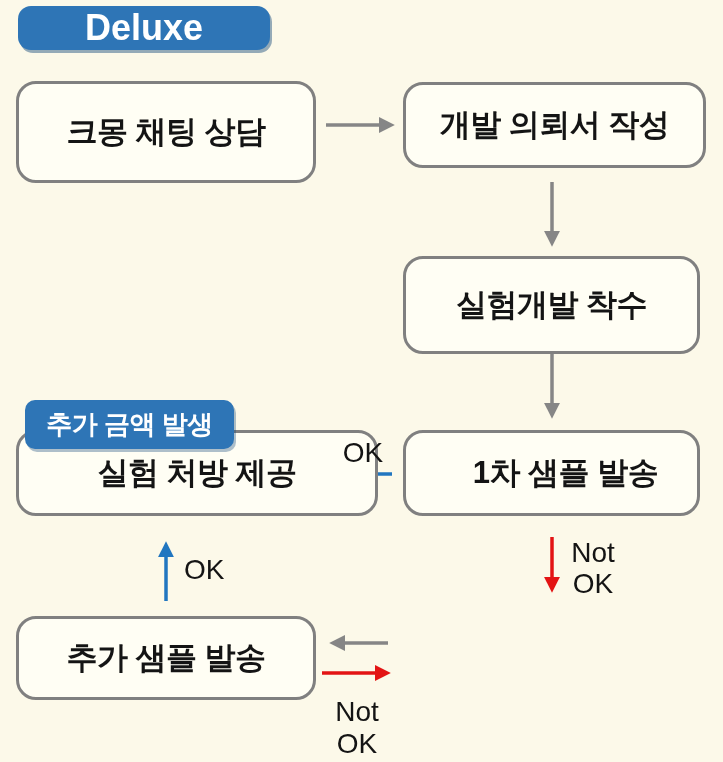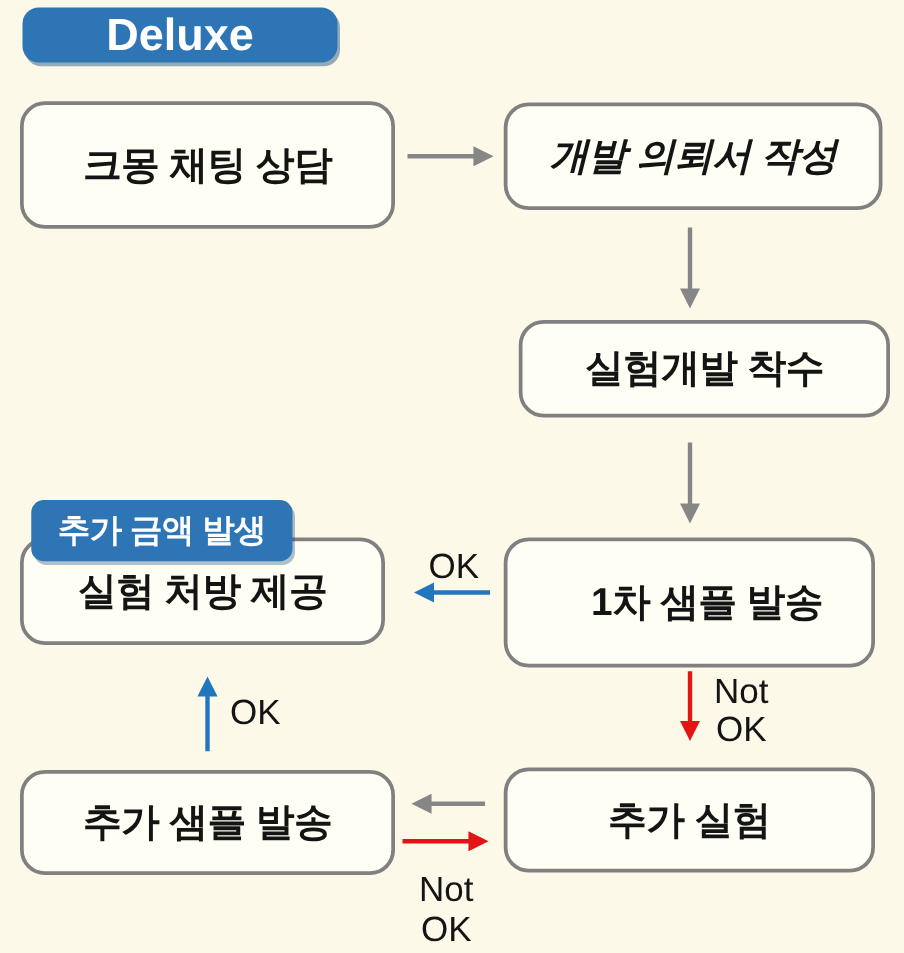--- a/index.html
+++ b/index.html
@@ -34,24 +34,24 @@
     position:absolute;
     background:var(--box-fill);
     border:3px solid var(--box-border);
     border-radius:20px;
     display:flex;align-items:center;justify-content:center;
     font-size:31px;font-weight:bold;color:var(--text);
     letter-spacing:-0.5px;
     z-index:1;
   }
   .n-consult{left:16px;top:81px;width:300px;height:102px;}
-  .n-request{left:403px;top:82px;width:303px;height:86px;font-style:italic;}
-  .n-develop{left:403px;top:256px;width:297px;height:78px;margin-left:12px;}
-  .n-sample1{left:403px;top:430px;width:297px;height:104px;padding-left:28px;}
-  .n-recipe{left:16px;top:430px;width:292px;height:86px;}
+  .n-request{left:403px;top:82px;width:303px;height:86px;}
+  .n-develop{left:403px;top:256px;width:297px;height:98px;}
+  .n-sample1{left:403px;top:430px;width:297px;height:86px;padding-left:28px;}
+  .n-recipe{left:16px;top:430px;width:362px;height:86px;}
   .n-extra-sample{left:16px;top:616px;width:300px;height:84px;}
   .n-extra-exp{left:403px;top:614px;width:297px;height:84px;}
   .tag-badge{
     position:absolute;left:25px;top:400px;width:209px;height:49px;
     background:var(--badge-blue);border-radius:10px;
     display:flex;align-items:center;justify-content:center;
     color:var(--badge-text);font-size:26px;font-weight:bold;
     box-shadow:2px 3px 0 rgba(23,74,123,.35);
     z-index:2;letter-spacing:-0.5px;
   }
@@ -106,21 +106,20 @@
 
   <div class="node n-develop">실험개발 착수</div>
 
   <div class="node n-sample1">1차 샘플 발송</div>
 
   <div class="tag-badge">추가 금액 발생</div>
   <div class="node n-recipe">실험 처방 제공</div>
 
   <div class="node n-extra-sample">추가 샘플 발송</div>
 
-  <div class="node n-extra-exp">추가 실험</div>
 
   <div class="edge-label lbl-ok-left">OK</div>
 
   <div class="edge-label lbl-not-ok-down">
     <div>Not</div>
     <div>OK</div>
   </div>
 
   <div class="edge-label lbl-ok-up">OK</div>
 

